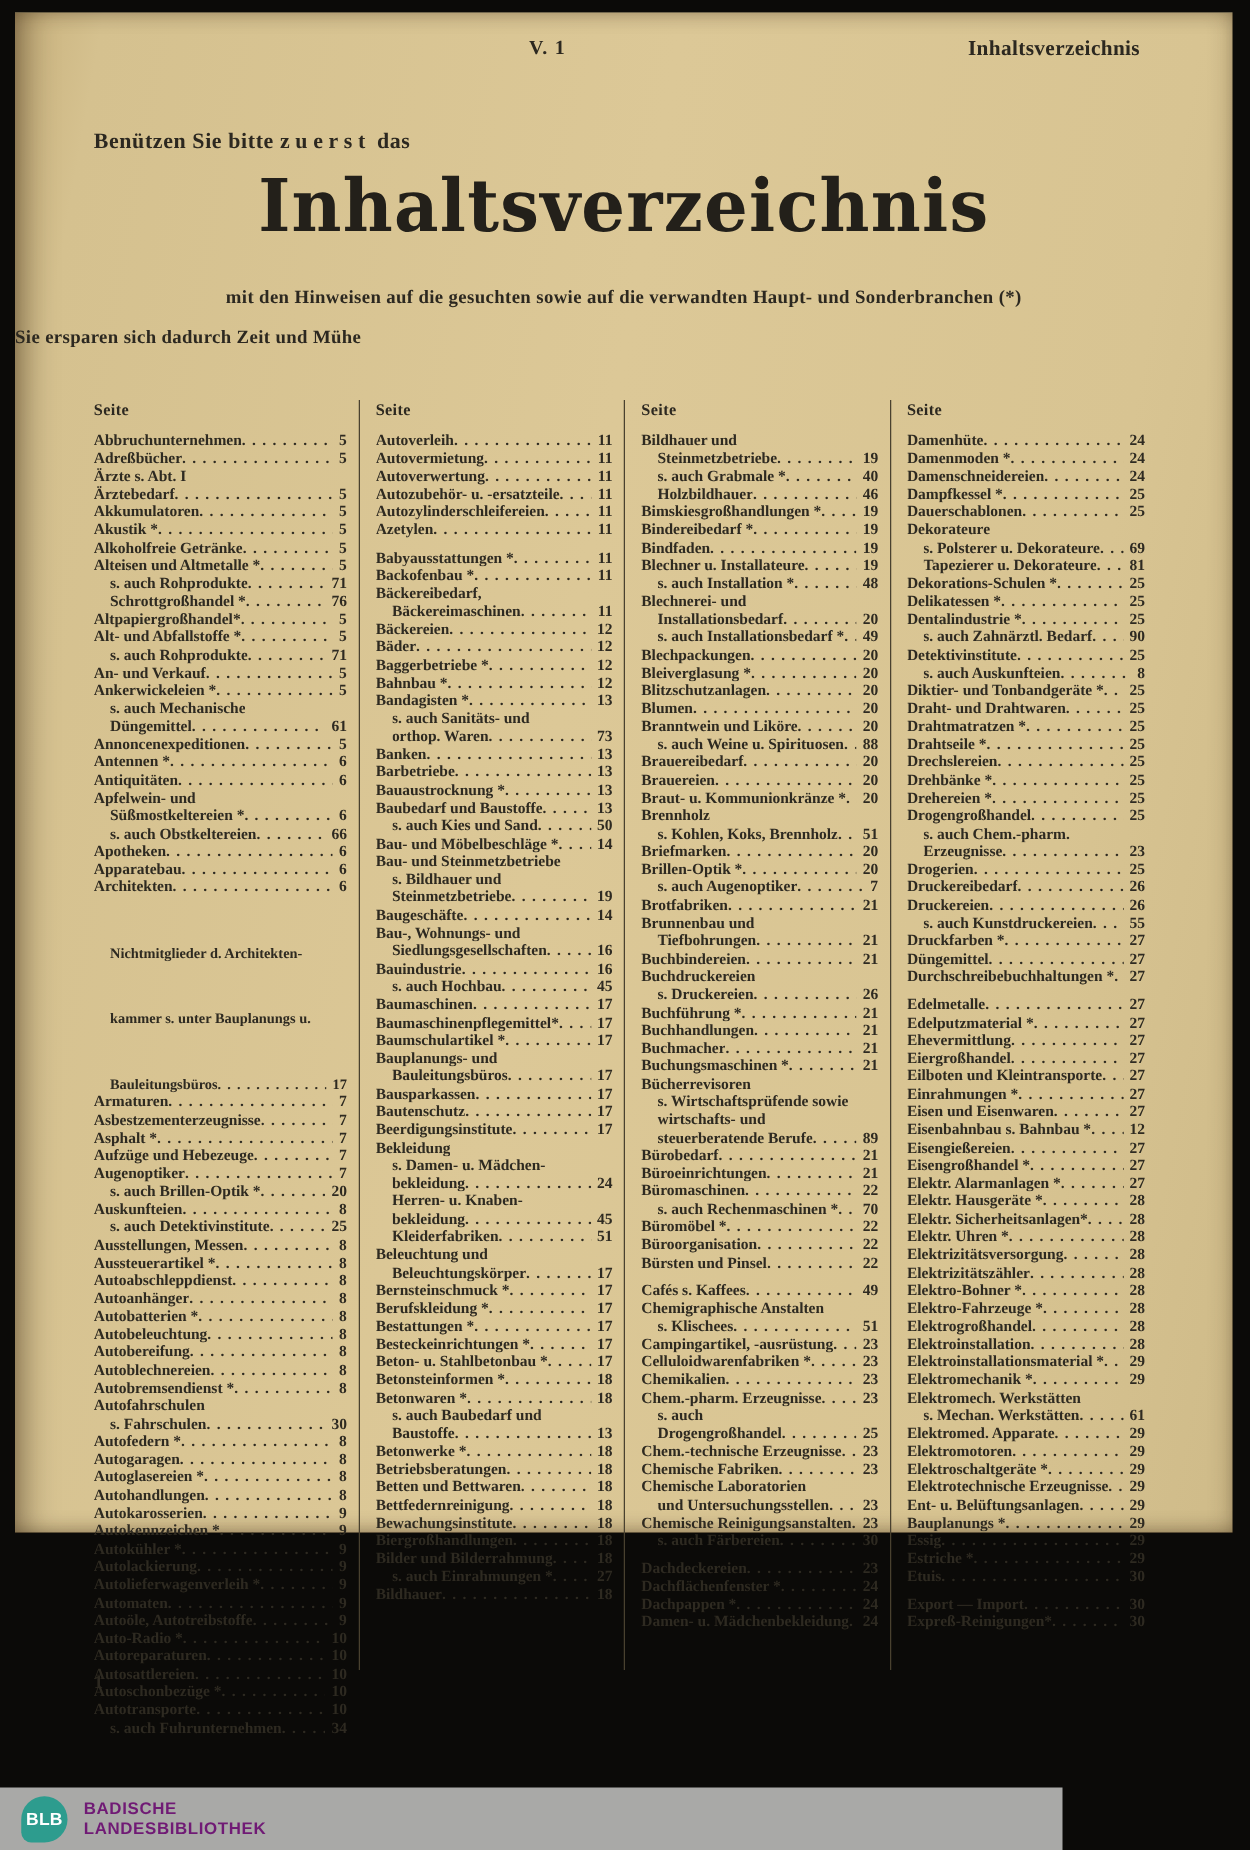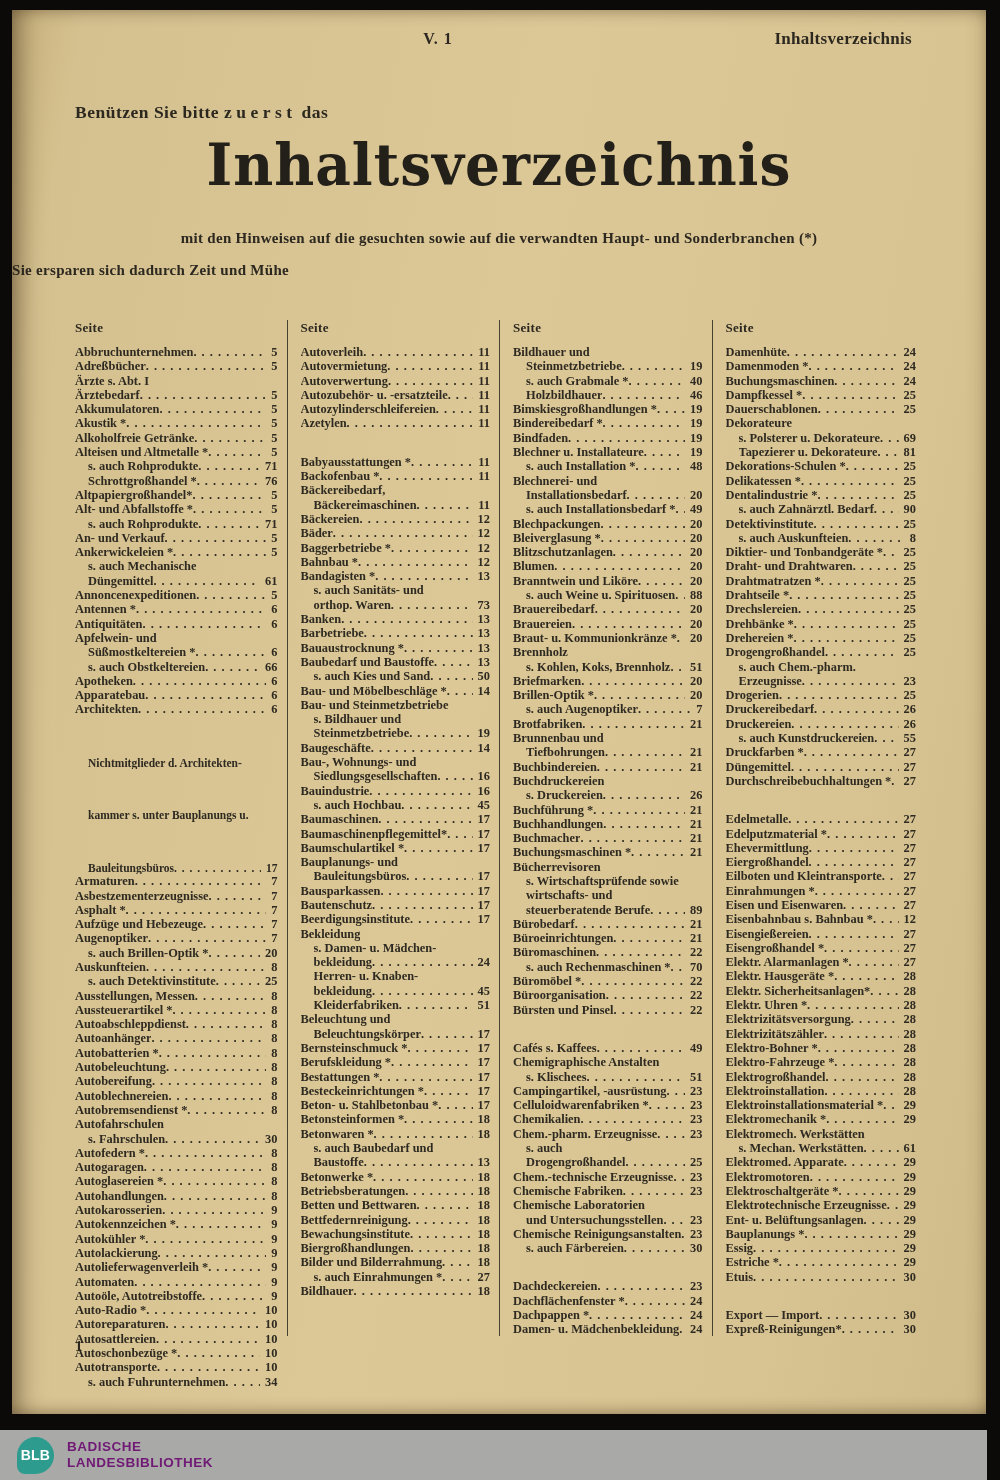--- a/index.html
+++ b/index.html
@@ -5,21 +5,21 @@
   html,body { margin:0; padding:0; }
   body {
     width:1000px; height:1480px;
     background:#0b0a08;
     position:relative;
     overflow:hidden;
     font-family:"Liberation Serif","DejaVu Serif",serif;
     color:#2c2820;
   }
   .paper {
-    position:absolute; left:12px; top:10px; width:974px; height:1404px;
+    position:absolute; left:12px; top:10px; width:974px; height:1216px;
     background:linear-gradient(100deg,#c9b27e 0%,#d5c18f 6%,#dcc897 45%,#d8c492 80%,#cfbb89 100%);
     box-shadow: inset 20px 0 26px -14px rgba(45,28,10,.5),
                 inset -12px 0 20px -12px rgba(45,28,10,.3),
                 inset 0 -10px 16px -10px rgba(45,28,10,.35),
                 inset 0 12px 16px -12px rgba(45,28,10,.25);
   }
   .corner-num {
     position:absolute; top:20px; left:366px; width:120px; text-align:center;
     font-size:16px; font-weight:bold; letter-spacing:1px;
   }
@@ -61,28 +61,28 @@
   .entry {
     display:flex; align-items:baseline;
     font-size:12.4px; line-height:14.3px;
     white-space:nowrap; font-weight:bold; color:#2e2a21;
   }
   .entry .label { overflow:hidden; flex:0 1 auto; }
   .entry .leader { flex:1 1 0; min-width:0; overflow:hidden; }
   .leader::after { content:" . . . . . . . . . . . . . . . . . . . . . . . . . ."; letter-spacing:1px; }
   .entry .pg { flex:0 0 auto; padding-left:5px; }
   .entry.sub { padding-left:13px; }
-  .entry.gap { margin-top:24px; }
+  .entry.gap { margin-top:8px; }
   .entry.small { font-size:11.5px; line-height:12.5px;margin-top:40px; }
   .folio {
     position:absolute; left:63px; top:1328px;
     font-size:15px; font-weight:bold;
   }
   .footer {
-    position:absolute; left:0; bottom:0; width:987px; height:50px;
+    position:absolute; left:0; bottom:0; width:850px; height:50px;
     background:#a9a9a7; display:flex; align-items:center;
     font-family:"Liberation Sans",sans-serif;
   }
   .blb-badge {
     width:37px; height:37px; margin-left:17px; flex:none;
     background:#2d9c8e; border-radius:50% 50% 50% 8px;
     color:#fff; font-weight:bold; font-size:14px;
     display:flex; align-items:center; justify-content:center;
     letter-spacing:.2px;
   }
@@ -1072,21 +1072,21 @@
             <span class="label">Damenhüte</span>
             <span class="leader"></span>
             <span class="pg">24</span>
           </div>
           <div class="entry">
             <span class="label">Damenmoden *</span>
             <span class="leader"></span>
             <span class="pg">24</span>
           </div>
           <div class="entry">
-            <span class="label">Buchungsmaschinen</span>
+            <span class="label">Damenschneidereien</span>
             <span class="leader"></span>
             <span class="pg">24</span>
           </div>
           <div class="entry">
             <span class="label">Dampfkessel *</span>
             <span class="leader"></span>
             <span class="pg">25</span>
           </div>
           <div class="entry">
             <span class="label">Dauerschablonen</span>

